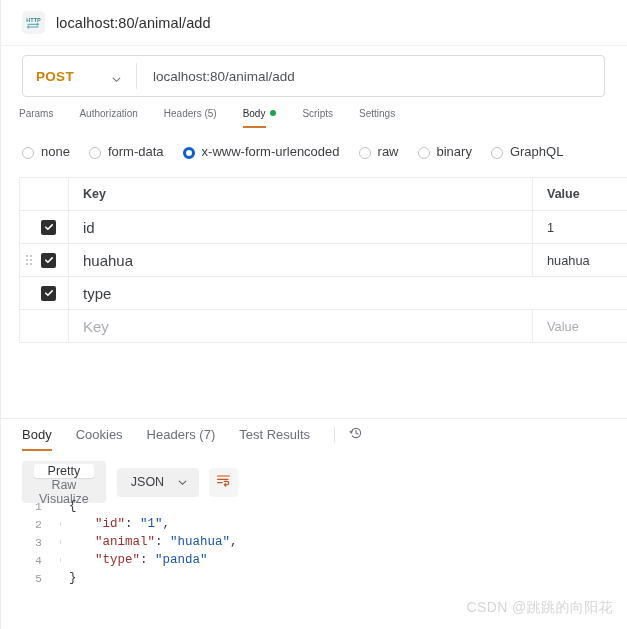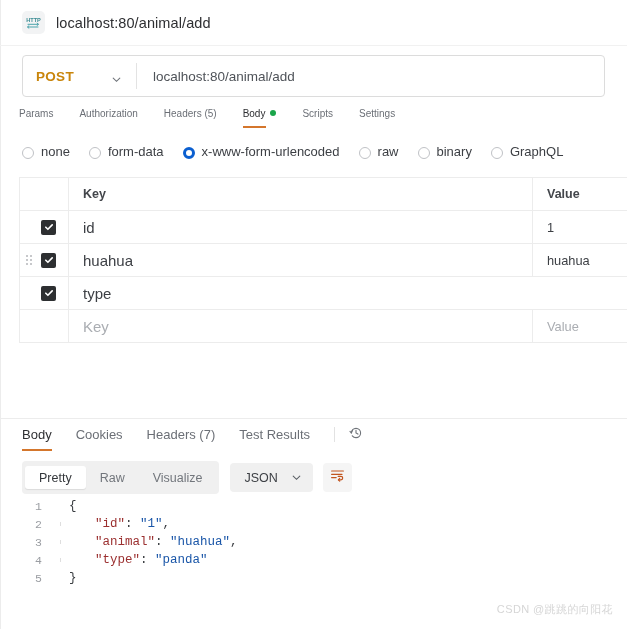--- a/index.html
+++ b/index.html
@@ -255,25 +255,26 @@
     cursor: pointer;
     display: flex; align-items: center;
   }
 
   
   .fmt-bar {
     position: absolute; left: 22px; top: 461px;
     display: flex; align-items: center;
   }
   .seg {
-    height: 33px;
+    height: 42px;
     background: #f0f0f0;
     border-radius: 4px;
     display: flex; align-items: center;
     padding: 3px;
+    flex-direction: column;
   }
   .seg-item {
     height: 23px;
     padding: 0 14px;
     display: flex; align-items: center;
     font-size: 12.5px;
     color: #72767c;
     border-radius: 3px;
     cursor: pointer;
     white-space: nowrap;
@@ -338,21 +339,21 @@
   }
   .code { white-space: pre; color: #3a3d41; }
   .jkey { color: #9b2f2f; }
   .jstr { color: #1a56a8; }
   .jpunct { color: #3a3d41; }
 
   
   .watermark {
     position: absolute;
     right: 14px; bottom: 12px;
-    font-size: 11px;
+    font-size: 14px;
     color: #d6d6d6;
     letter-spacing: .4px;
     user-select: none;
   }
 </style>
 </head>
 <body>
 
 <div id="app">
 

